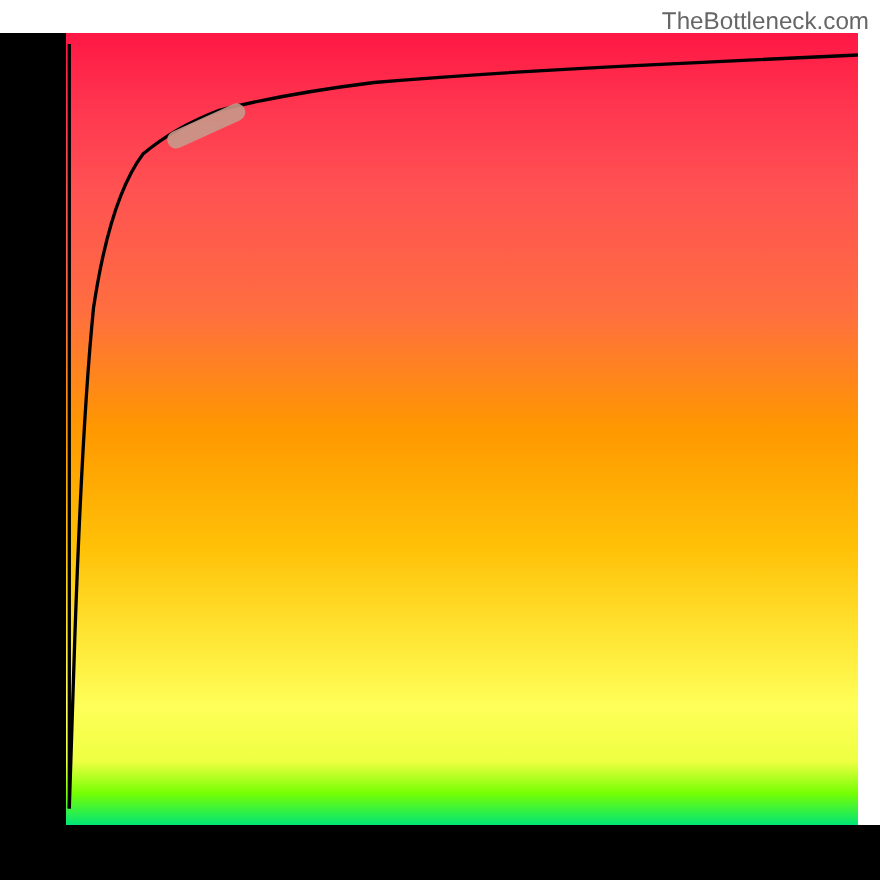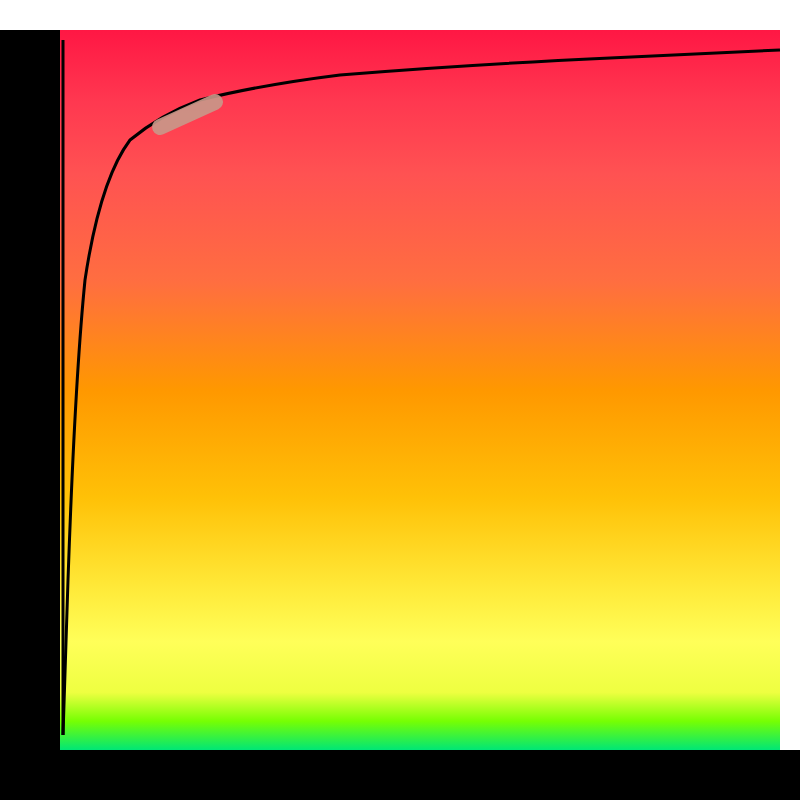--- a/index.html
+++ b/index.html
@@ -64,20 +64,21 @@
       top: 750px;
       width: 800px;
       height: 50px;
       background: #000;
     }
   </style>
 </head>
 <body>
 
 <div class="container">
+  <div class="watermark">TheBottleneck.com</div>
 
   <div class="axis-left"></div>
   <div class="axis-bottom"></div>
 
   <div class="plot-area">
     <svg class="curve-svg" viewBox="0 0 720 720">
 
       <path d="M 3 10 L 3 705" stroke="#000" stroke-width="3" fill="none"></path>
 
       <path d="M 3 705 

